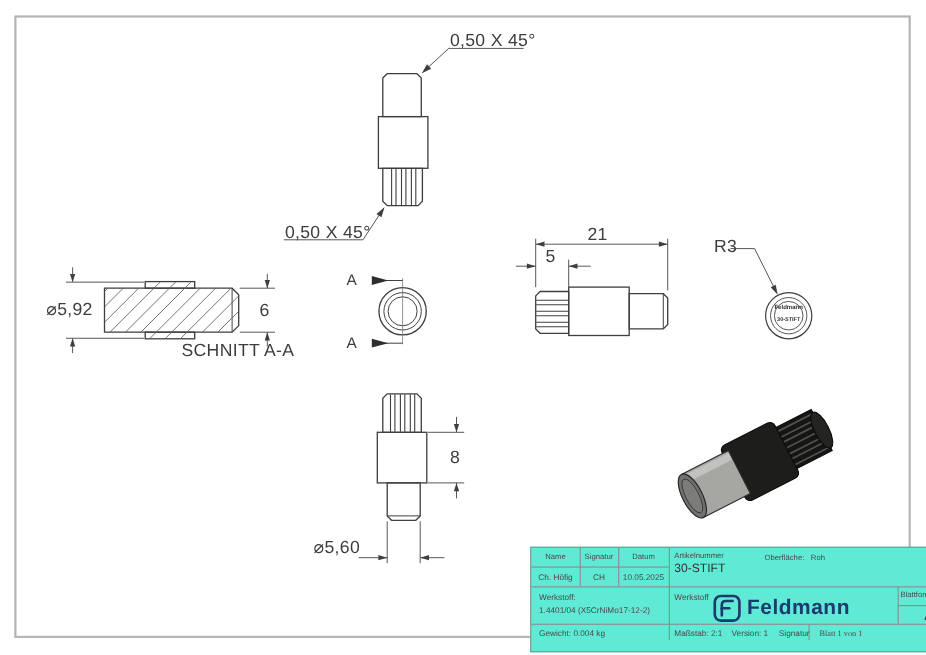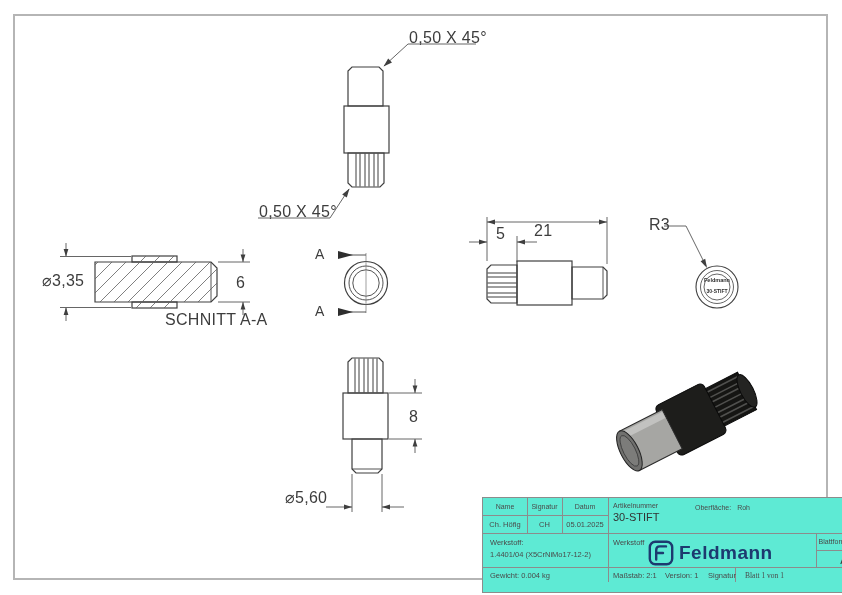--- a/index.html
+++ b/index.html
@@ -180,26 +180,26 @@
       <rect x="664" y="392" width="54" height="56" rx="5" fill="#1d1d1b" stroke="#0a0a0a"></rect>
       <rect x="622" y="398" width="48" height="44" fill="#a6a6a3" stroke="#2a2a2a"></rect>
       <rect x="623" y="400" width="46" height="7" fill="#c2c2c0" stroke="none"></rect>
       <ellipse cx="622" cy="420" rx="9" ry="22" fill="#70706e" stroke="#222"></ellipse>
       <ellipse cx="622" cy="420" rx="6" ry="17" fill="#7c7c7a" stroke="#3a3a3a" stroke-width="0.8"></ellipse>
     </g>
   </svg>
 
   <div class="dt" style="left:409px;top:29px;">0,50 X 45°</div>
   <div class="dt" style="left:259px;top:203px;">0,50 X 45°</div>
-  <div class="dt" style="left:42px;top:271px;">⌀3,35</div>
+  <div class="dt" style="left:42px;top:271px;">⌀5,92</div>
   <div class="dt" style="left:236px;top:274px;">6</div>
   <div class="dt" style="left:117px;top:311px;margin-left:48px;">SCHNITT A-A</div>
   <div class="dt" style="left:315px;top:246px;font-size:14px;">A</div>
   <div class="dt" style="left:315px;top:303px;font-size:14px;">A</div>
-  <div class="dt" style="left:534px;top:222px;">21</div>
+  <div class="dt" style="left:534px;top:205px;">21</div>
   <div class="dt" style="left:496px;top:225px;">5</div>
   <div class="dt" style="left:649px;top:216px;">R3</div>
   <div class="dt" style="left:409px;top:408px;">8</div>
   <div class="dt" style="left:285px;top:488px;">⌀5,60</div>
   <div class="eng" style="left:692px;top:278px;font-size:5.5px;">Feldmann</div>
   <div class="eng" style="left:692px;top:289px;font-size:5px;">30-STIFT</div>
 
   <div class="tb">
 
     <div class="tbl" style="left:0;top:17px;width:125px;height:1px;"></div>
@@ -211,21 +211,21 @@
     <div class="tbl" style="left:125px;top:0;width:1px;height:84px;"></div>
     <div class="tbl" style="left:333px;top:35px;width:1px;height:34px;"></div>
     <div class="tbl" style="left:252px;top:69px;width:1px;height:15px;"></div>
 
     <div class="cellc" style="left:0;top:5px;width:44px;font-size:7px;">Name</div>
     <div class="cellc" style="left:44px;top:5px;width:35px;font-size:7px;">Signatur</div>
     <div class="cellc" style="left:79px;top:5px;width:46px;font-size:7px;">Datum</div>
 
     <div class="cellc" style="left:0;top:22px;width:44px;">Ch. Höfig</div>
     <div class="cellc" style="left:44px;top:22px;width:35px;">CH</div>
-    <div class="cellc" style="left:79px;top:22px;width:46px;">05.01.2025</div>
+    <div class="cellc" style="left:79px;top:22px;width:46px;">10.05.2025</div>
 
     <div class="cell" style="left:130px;top:4px;font-size:7px;">Artikelnummer</div>
     <div class="cell" style="left:130px;top:13px;font-size:11px;color:#333;">30-STIFT</div>
     <div class="cell" style="left:212px;top:6px;font-size:7px;">
       <span>Oberfläche:</span>
       <span style="margin-left:4px;">Roh</span>
     </div>
 
     <div class="cell" style="left:7px;top:40px;">Werkstoff:</div>
     <div class="cell" style="left:7px;top:52px;">1.4401/04 (X5CrNiMo17-12-2)</div>

